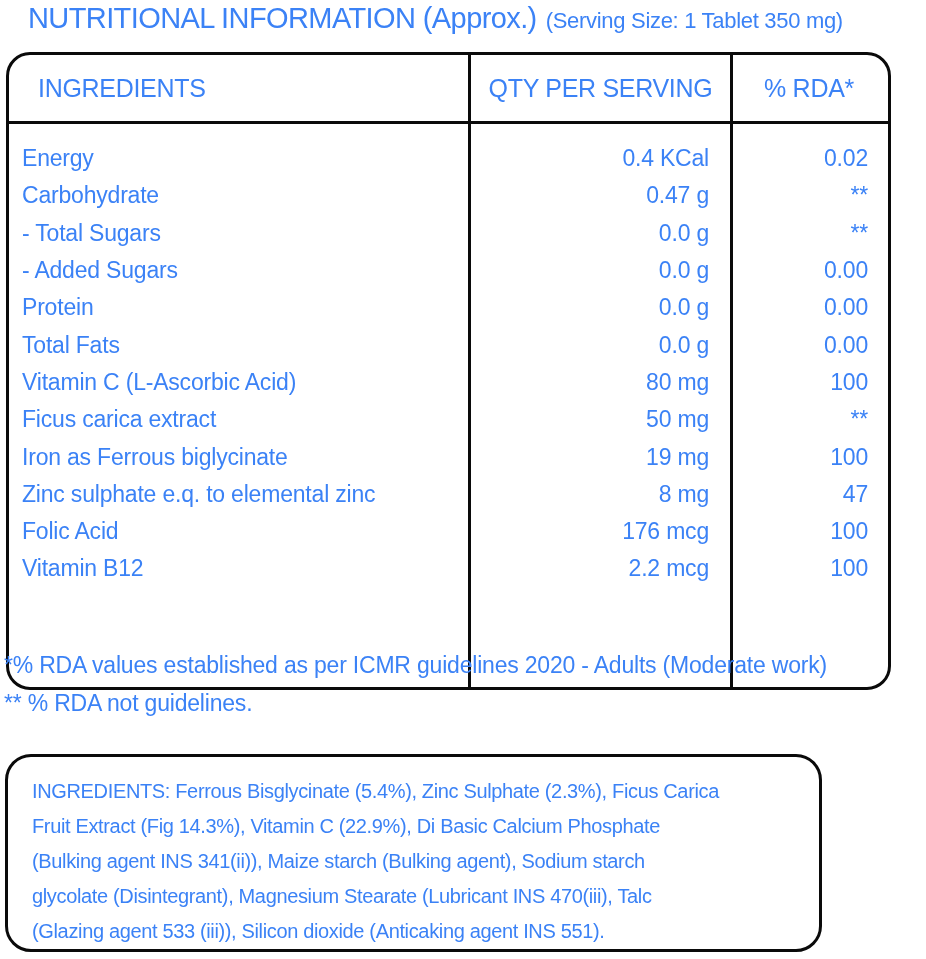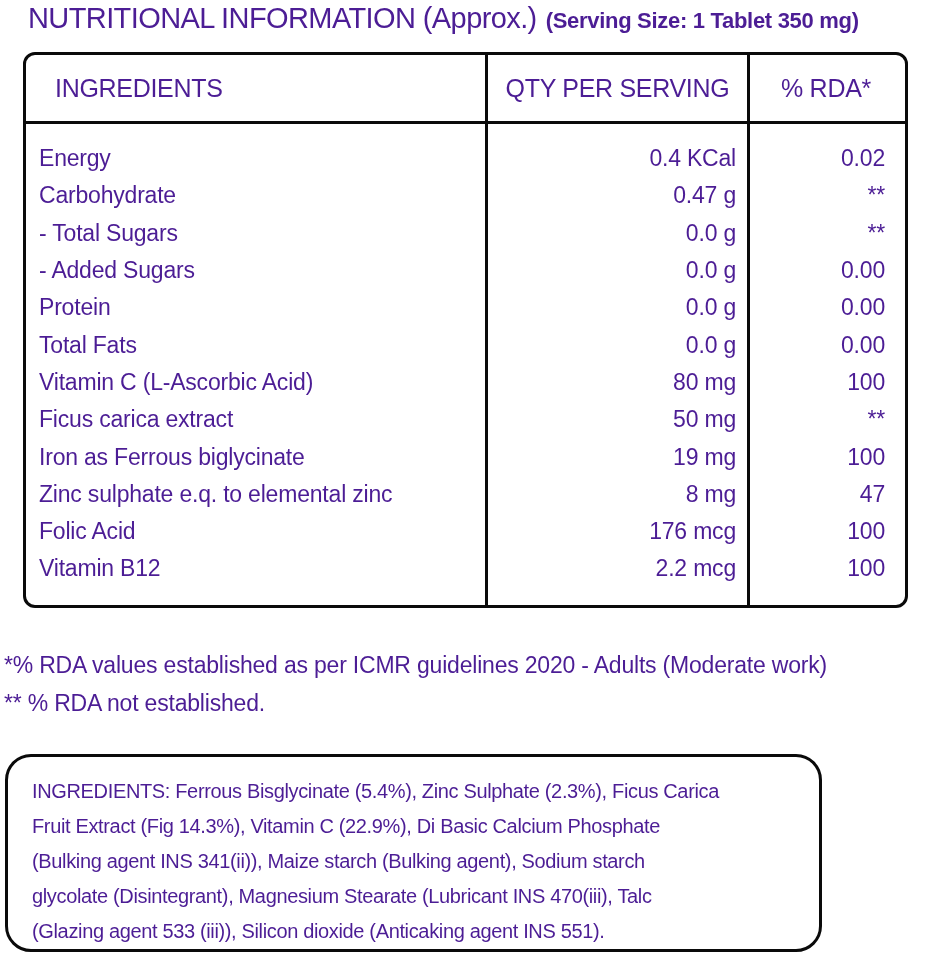--- a/index.html
+++ b/index.html
@@ -1,50 +1,50 @@
 <!DOCTYPE html>
 <html><head>
 <meta charset="utf-8">
 <style>
   html,body{margin:0;padding:0;background:#ffffff;}
   #page{
     position:relative;width:926px;height:959px;background:#ffffff;
-    font-family:"Liberation Sans",sans-serif;color:#4c1d95;overflow:hidden;
+    font-family:"Liberation Sans",sans-serif;color:#3b82f6;overflow:hidden;
   }
   
   .title-row{
     position:absolute;left:28px;top:2px;display:flex;align-items:baseline;gap:9px;
     white-space:nowrap;
   }
   .title-main{font-size:29px;letter-spacing:-0.6px;font-weight:500;}
-  .title-serving{font-size:22px;letter-spacing:-0.3px;font-weight:700;}
+  .title-serving{font-size:22px;letter-spacing:-0.3px;font-weight:400;}
   
   .nutri-table{
-    position:absolute;left:23px;top:52px;width:885px;height:556px;
-    box-sizing:border-box;border:3px solid #0a0a0a;border-radius:12px;
+    position:absolute;left:6px;top:52px;width:885px;height:638px;
+    box-sizing:border-box;border:3px solid #0a0a0a;border-radius:24px;
     background:#ffffff;overflow:hidden;
   }
   .vline{position:absolute;top:0;bottom:0;width:3px;background:#0a0a0a;}
   .vline.v1{left:459px;}
   .vline.v2{left:721px;}
   .hline{position:absolute;left:0;right:0;top:66px;height:3px;background:#0a0a0a;}
   .thead{
     display:grid;grid-template-columns:462px 259px 1fr;height:66px;
   }
   .th{display:flex;align-items:center;font-size:25px;letter-spacing:-0.3px;}
   .th.c1{padding-left:29px;justify-content:flex-start;}
   .th.c2{justify-content:center;}
   .th.c3{justify-content:center;}
   .tbody{
     display:grid;grid-template-columns:462px 259px 1fr;
     grid-auto-rows:37.3px;padding-top:19px;
   }
   .td{display:flex;align-items:center;font-size:23px;letter-spacing:-0.2px;}
   .td.name{padding-left:13px;justify-content:flex-start;}
-  .td.qty{justify-content:flex-end;padding-right:11px;}
+  .td.qty{justify-content:flex-end;padding-right:21px;}
   .td.rda{justify-content:flex-end;padding-right:20px;}
   
   .footnotes{
     position:absolute;left:4px;top:646px;font-size:23px;letter-spacing:-0.2px;
     line-height:38px;white-space:nowrap;
   }
   
   .ingredients-box{
     position:absolute;left:5px;top:754px;width:817px;height:198px;
     box-sizing:border-box;border:3px solid #0a0a0a;border-radius:26px;
@@ -108,21 +108,21 @@
         <div class="td qty">2.2 mcg</div>
         <div class="td rda">100</div>
       </div>
     <div class="hline"></div>
     <div class="vline v1"></div>
     <div class="vline v2"></div>
   </div>
 
   <div class="footnotes" id="footnotes">
       <div>*% RDA values established as per ICMR guidelines 2020 - Adults (Moderate work)</div>
-      <div>** % RDA not established.</div>
+      <div>** % RDA not guidelines.</div>
     </div>
 
   <div class="ingredients-box" id="ingbox">
       <div class="ing-line">INGREDIENTS: Ferrous Bisglycinate (5.4%), Zinc Sulphate (2.3%), Ficus Carica</div>
       <div class="ing-line">Fruit Extract (Fig 14.3%), Vitamin C (22.9%), Di Basic Calcium Phosphate</div>
       <div class="ing-line">(Bulking agent INS 341(ii)), Maize starch (Bulking agent), Sodium starch</div>
       <div class="ing-line">glycolate (Disintegrant), Magnesium Stearate (Lubricant INS 470(iii), Talc</div>
       <div class="ing-line">(Glazing agent 533 (iii)), Silicon dioxide (Anticaking agent INS 551).</div>
     </div>
 

